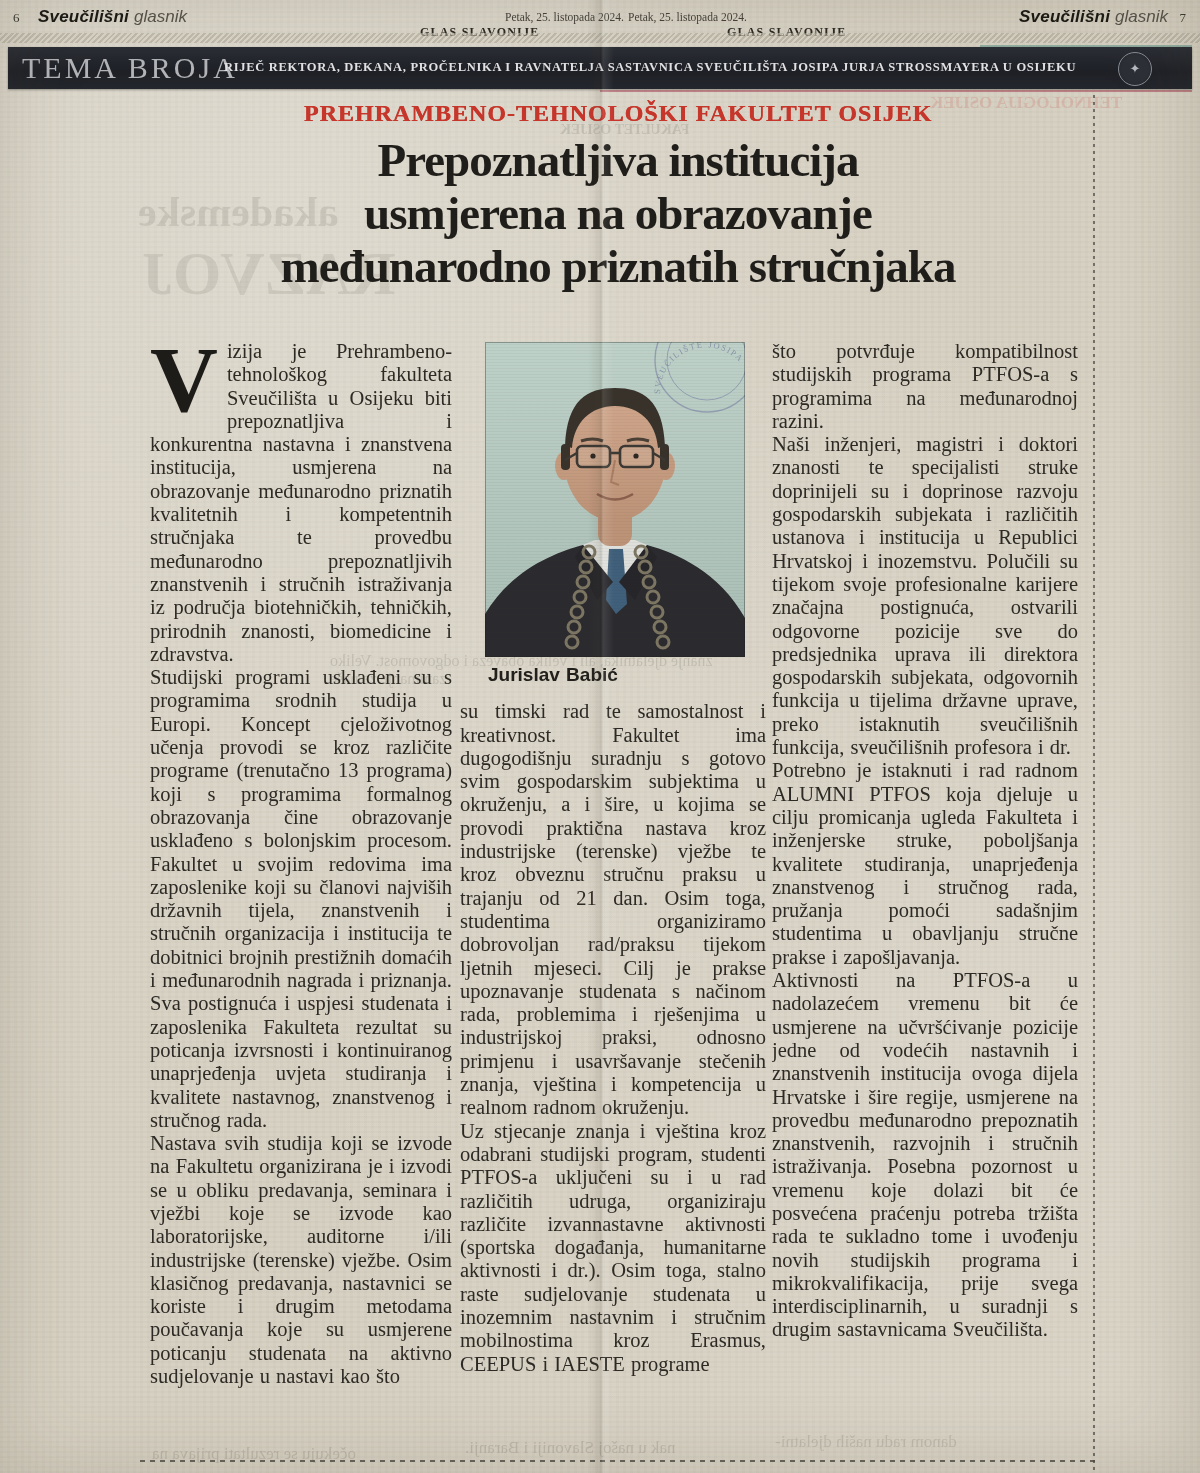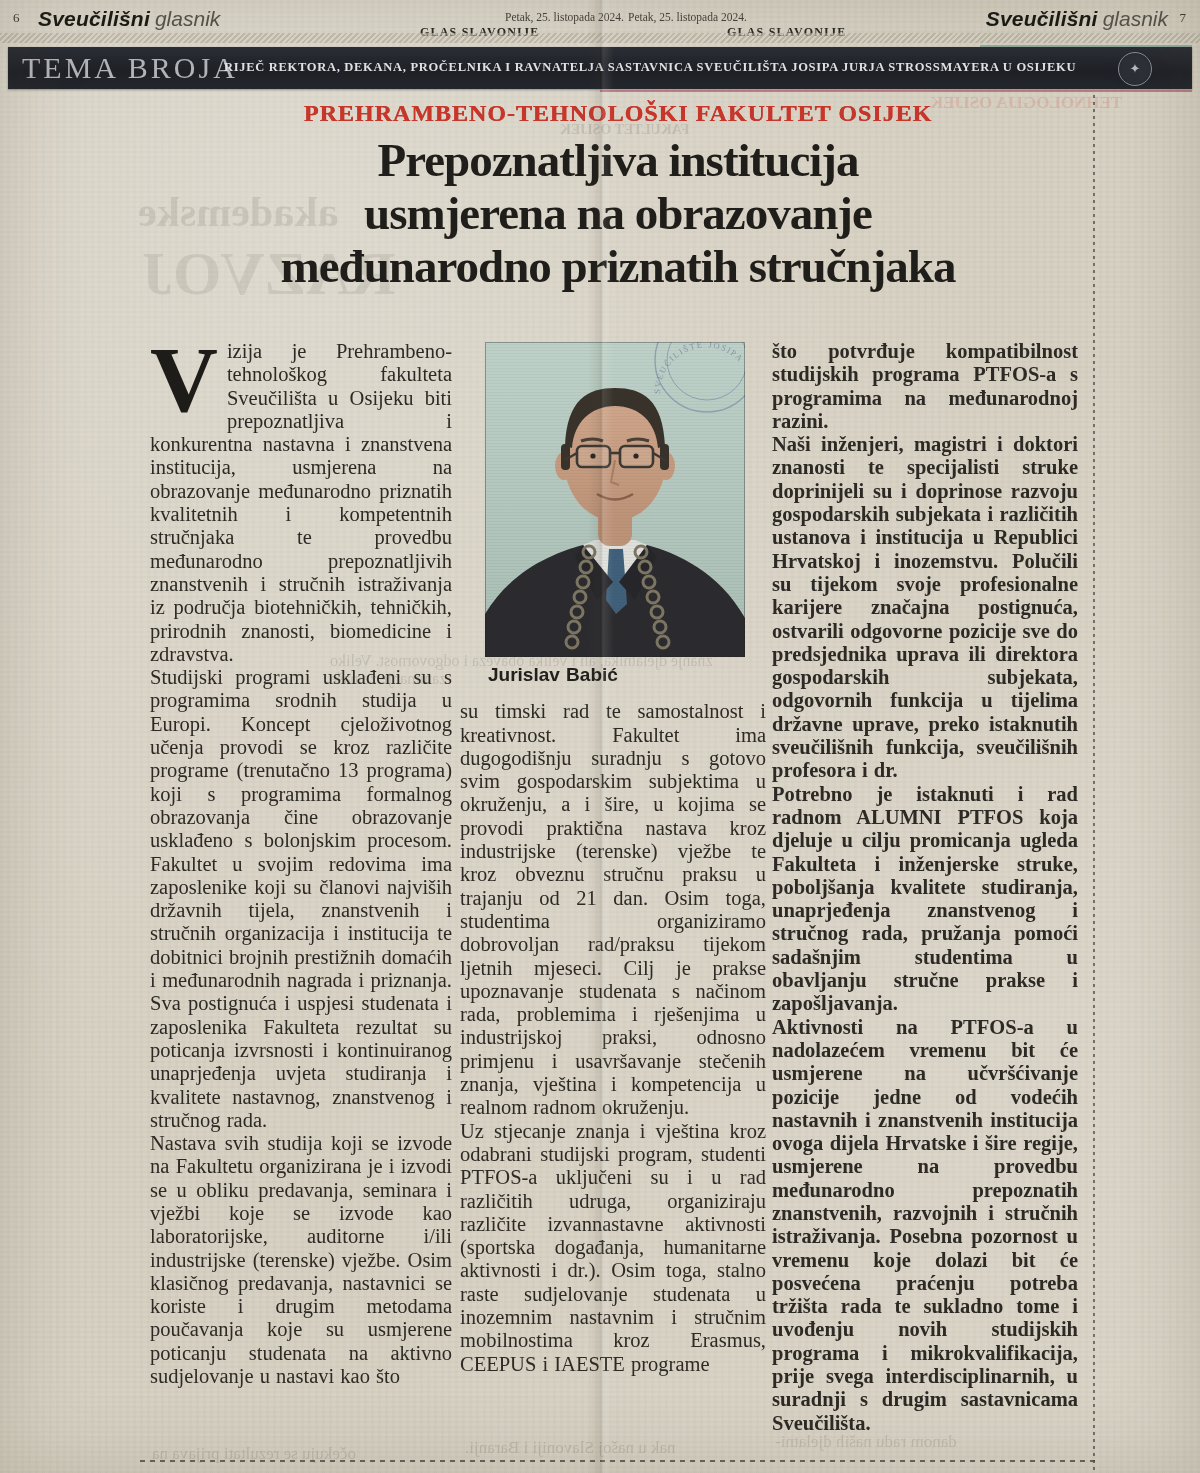--- a/index.html
+++ b/index.html
@@ -11,21 +11,21 @@
       radial-gradient(ellipse at 80% 70%, rgba(255,255,255,.12), transparent 50%),
       repeating-linear-gradient(0deg, rgba(110,100,80,.035) 0 2px, transparent 2px 5px),
       repeating-linear-gradient(90deg, rgba(110,100,80,.03) 0 3px, transparent 3px 7px);
     font-family:"Liberation Serif", serif;
     color:#2e2b26;
   }
   
   .hdr{position:absolute; top:0; left:0; width:100%; height:33px;}
   .pgnum{position:absolute; top:10px; font-size:13px; color:#3a372f;}
   .pgnum.left{left:13px;} .pgnum.right{right:14px;}
-  .masthead{position:absolute; top:7px; font-family:"Liberation Sans", sans-serif; font-style:italic; font-size:21px;}
+  .masthead{position:absolute; top:7px; font-family:"Liberation Sans", sans-serif; font-style:italic; font-size:17px;}
   .masthead.left{left:38px;} .masthead.right{right:32px;}
   .masthead b{font-weight:700; color:#191813; letter-spacing:.2px;}
   .masthead span.script{font-weight:400; color:#56524a; margin-left:5px;}
   .papername{position:absolute; top:25px; font-size:12px; font-weight:700; letter-spacing:1.2px; color:#2b2923;font-family:Liberation Serif, serif;}
   .papername.l{left:420px;} .papername.r{left:727px;}
   .issuedate{position:absolute; top:11px; font-size:11.5px; color:#45413a;}
   .issuedate.l{left:505px;} .issuedate.r{left:628px;}
   .hatch{
     position:absolute; left:0; top:33px; width:100%; height:10px; opacity:.55;
     background:repeating-linear-gradient(135deg,#aaa595 0 2px,#d9d3c5 2px 4px);
@@ -67,21 +67,21 @@
   .headline{
     position:absolute; left:0; top:42px; width:100%; text-align:center;
     font-size:47px; line-height:53px; font-weight:700; color:#201e1a; letter-spacing:-1px;
   }
   .cols{position:absolute; left:0; top:248px; width:956px; height:1122px;}
   .col{position:absolute; top:0; height:1122px; overflow:hidden; text-align:justify;
        font-size:20.5px; line-height:23.3px; color:#2d2a25; word-spacing:1px;}
   .col p{margin:0; hyphens:auto; -webkit-hyphens:auto;}
   #col1{left:10px;  width:302px;}
   #col2{left:320px; width:306px;}
-  #col3{left:632px; width:306px;font-weight:bold;}
+  #col3{left:632px; width:306px;}
   .dropcap{
     float:left; font-size:94px; line-height:70px; font-weight:700; color:#1d1c18;
     padding:4px 9px 0 0;
   }
   
   .photo-wrap{width:260px; margin:2px 0 0 25px; position:relative;}
   .photo-wrap svg{display:block;}
   .photo-wrap::after{
     content:""; position:absolute; inset:0;
     background:repeating-linear-gradient(0deg, rgba(50,50,40,.05) 0 1px, transparent 1px 3px);

